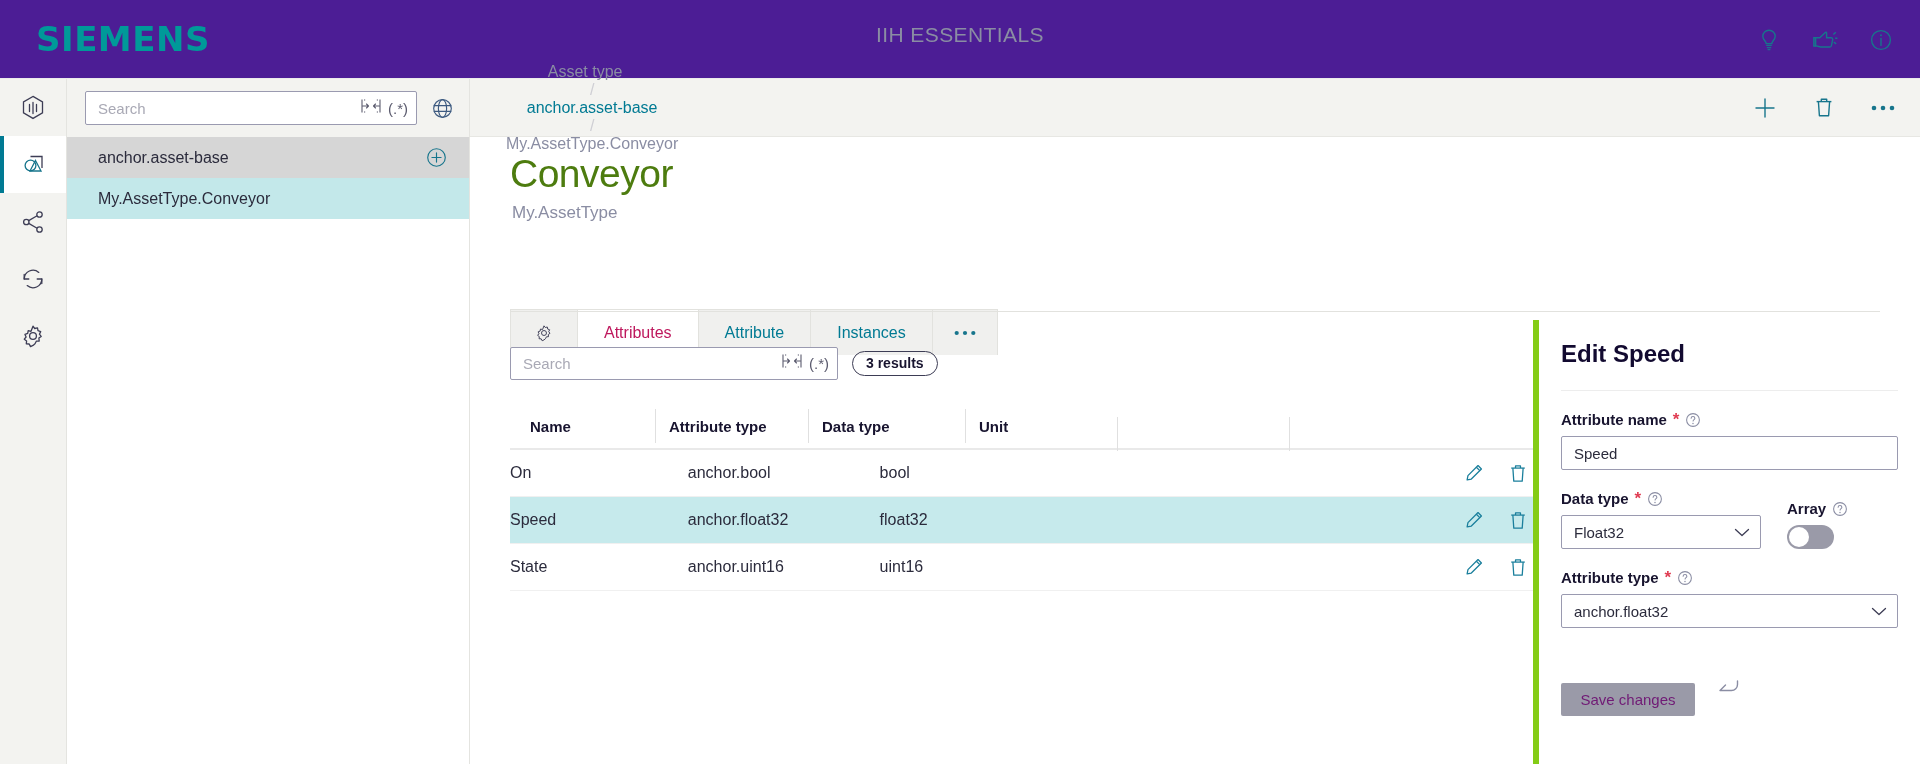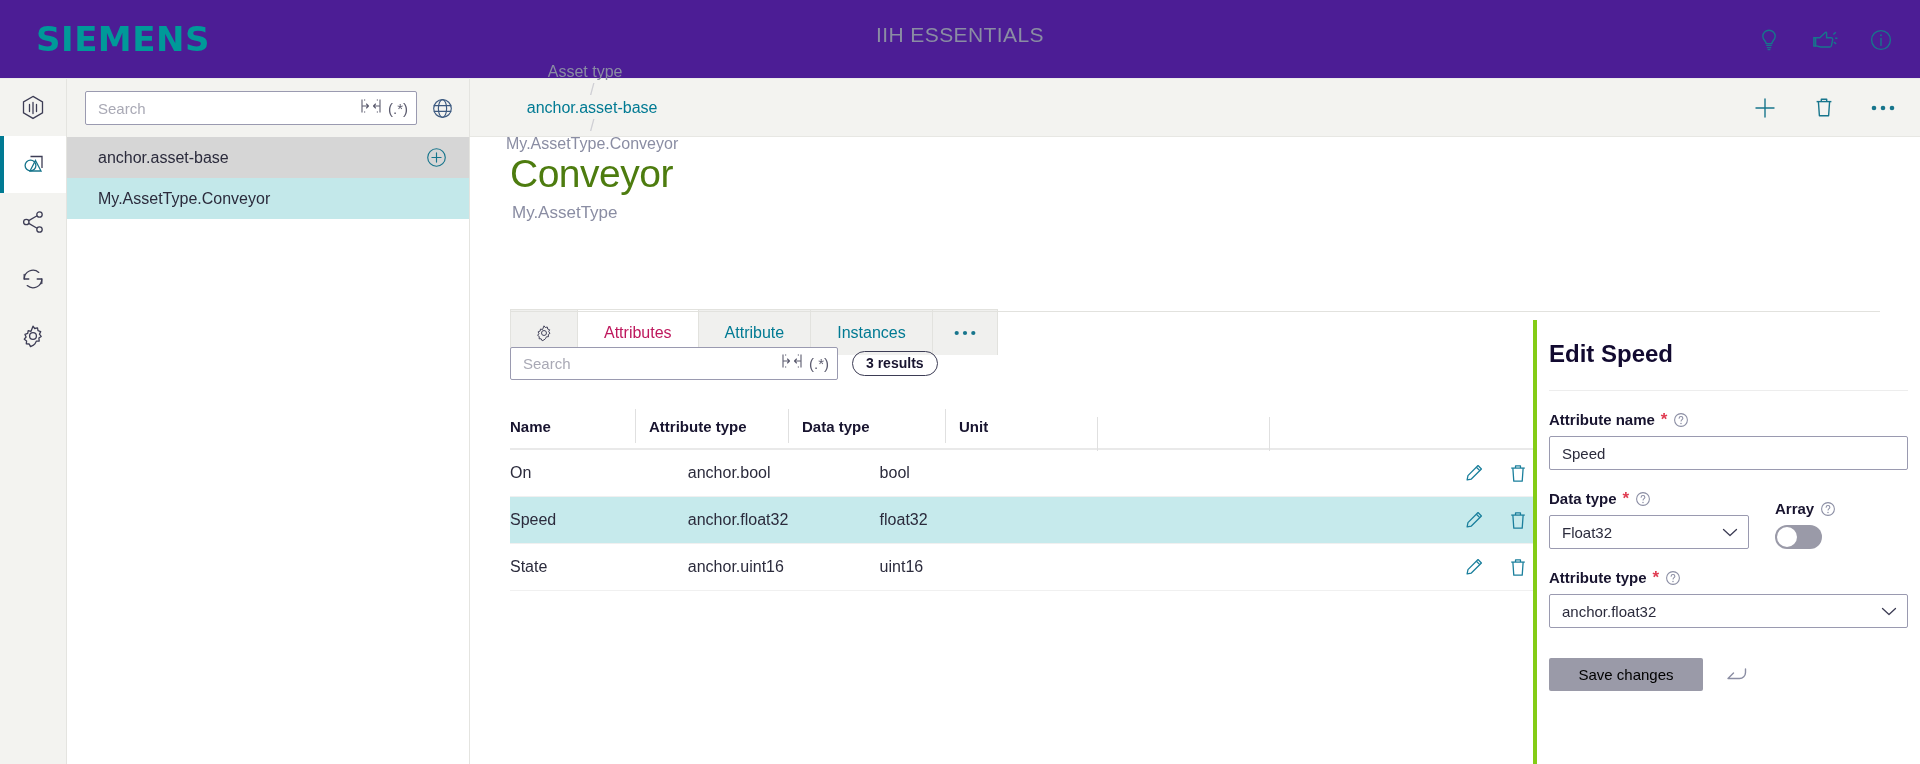--- a/index.html
+++ b/index.html
@@ -176,30 +176,30 @@
     justify-content: space-between;
   }
   .tbl-row.selected { background: #c6eaec; }
   .cell { padding-left: 0; }
   .c-name { width: 125px; }
   .c-type { width: 153px; }
   .c-data { width: 157px; }
   .c-unit { width: 152px; }
   .c-spacer { width: 172px; }
   .c-actions { width: 110px; display: flex; align-items: center; gap: 22px; }
-  .tbl-head .c-name { padding-left: 0; }
+  .tbl-head .c-name { padding-left: 0; margin-left: 20px; }
   .tbl-head .c-type, .tbl-head .c-data, .tbl-head .c-unit { padding-left: 14px; }
   .tbl-row .c-type, .tbl-row .c-data, .tbl-row .c-unit { padding-left: 14px; }
   .row-ic { cursor: pointer; color: #1a7f9c; display: flex; align-items: center; }
 
   
   .editpanel {
     position: absolute; left: 1533px; top: 320px; width: 387px; height: 444px;
-    background: #ffffff; border-left: 4px solid #84cc16;
-    padding: 0 12px;
+    background: #ffffff; border-left: 6px solid #84cc16;
+    padding: 0 22px;
   }
   .ep-title {
     font-size: 24px; font-weight: bold; color: #120a30;
     padding: 20px 0 22px 0;
     border-bottom: 1px solid #ededed;
   }
   .ep-field { padding-top: 20px; }
   .ep-label {
     font-size: 15px; font-weight: bold; color: #18142f;
     display: flex; align-items: center; gap: 6px; margin-bottom: 8px;
@@ -223,23 +223,24 @@
   .toggle {
     width: 47px; height: 24px; border-radius: 12px; background: #9a9aa8;
     position: relative; cursor: pointer;
   }
   .toggle .knob {
     position: absolute; left: 2px; top: 2px; width: 20px; height: 20px;
     border-radius: 50%; background: #ffffff;
   }
   .ep-actions { display: flex; align-items: center; gap: 22px; padding-top: 30px; }
   .save-btn {
-    width: 154px; height: 33px; background: #9a9aa8; color: #000000;
+    width: 134px; height: 33px; background: #9a9aa8; color: #701a75;
     border: none; border-radius: 2px; font-size: 15px; cursor: default;
     font-family: "Liberation Sans", sans-serif;
+    margin-top: 25px;
   }
   .undo-btn { color: #8a8da3; cursor: pointer; display: flex; align-items: center; }
 </style>
 </head>
 <body>
 
 <div class="topbar">
   <div class="siemens-logo">SIEMENS</div>
   <div class="app-title">IIH ESSENTIALS</div>
   <div class="topbar-icons">

